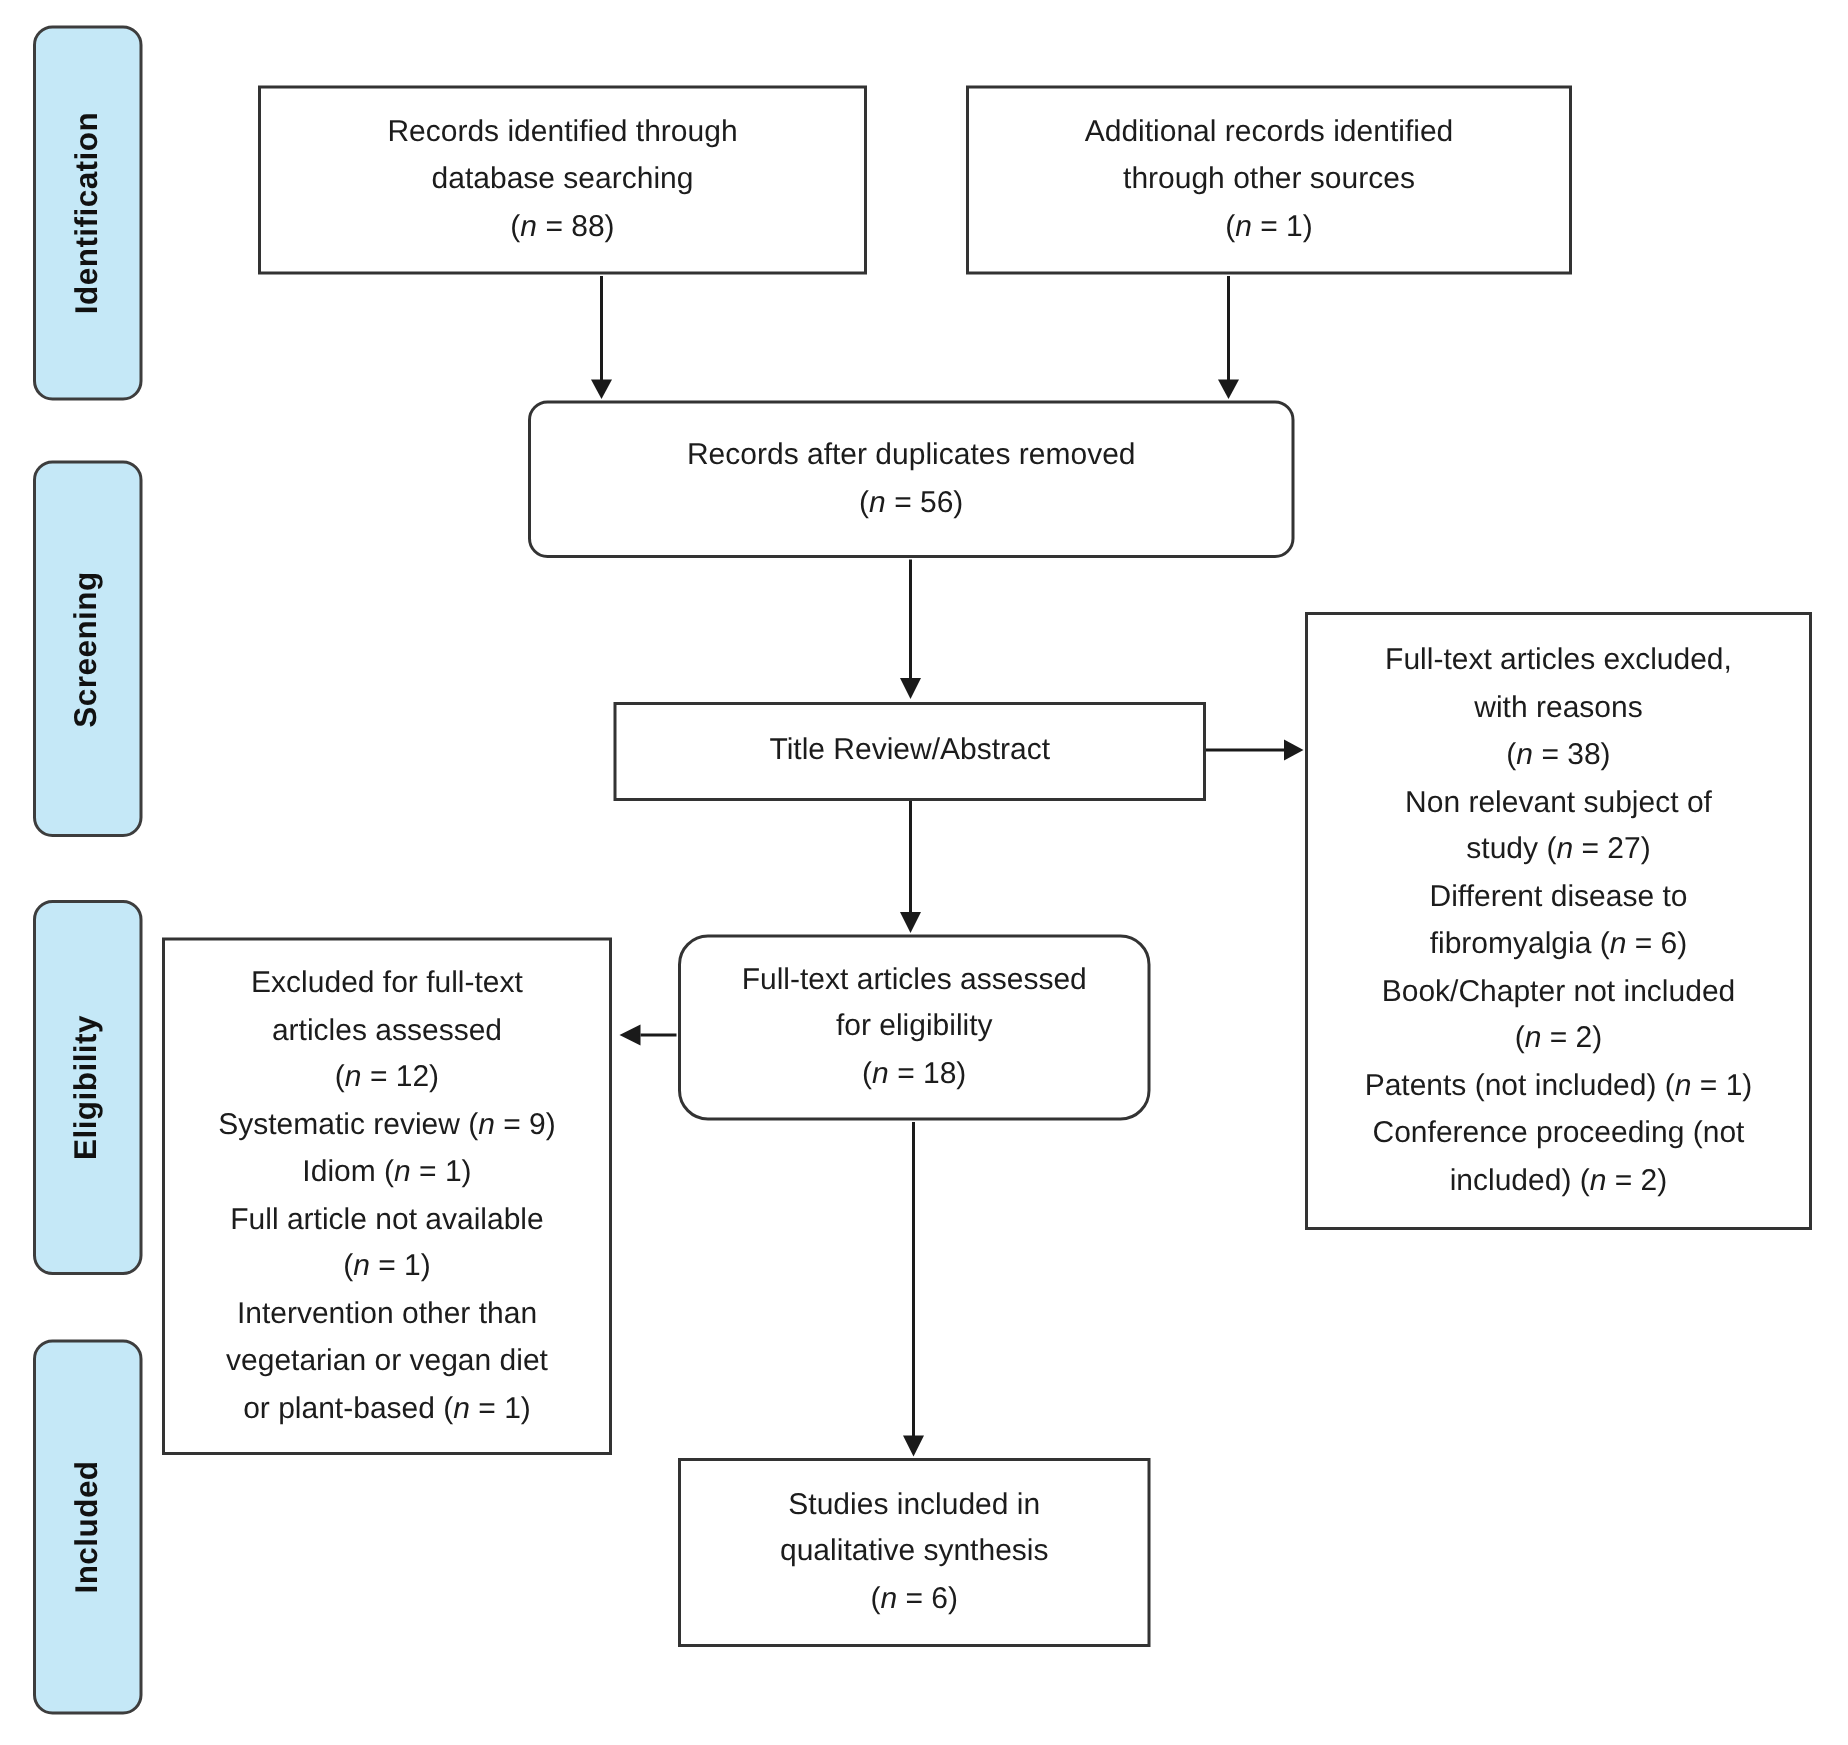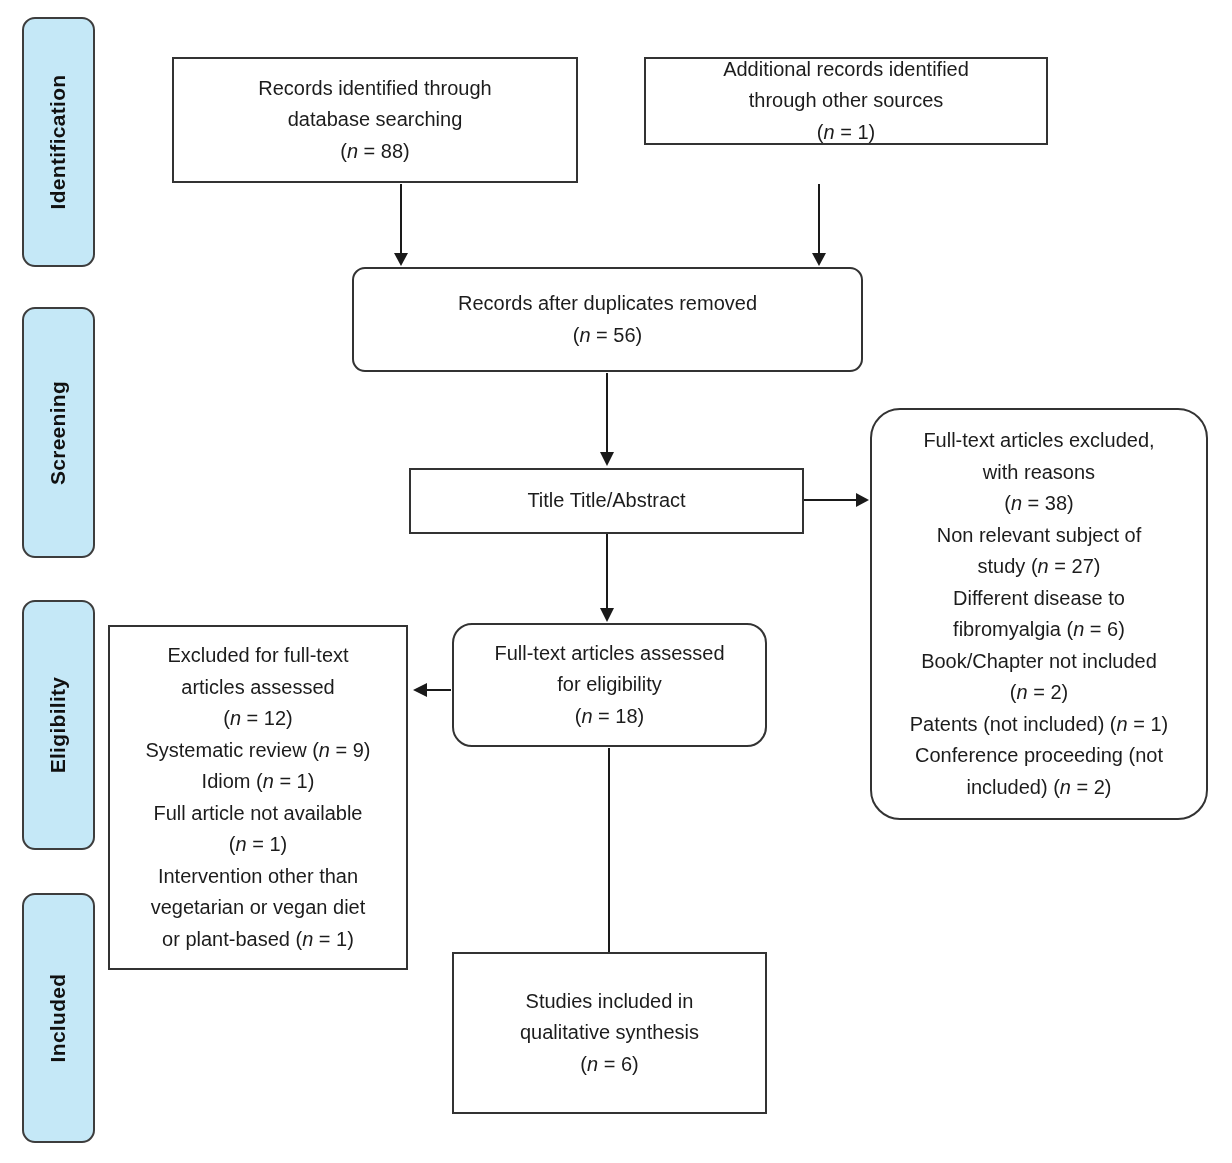--- a/index.html
+++ b/index.html
@@ -114,36 +114,36 @@
   <div class="stage" style="top:893px; height:250px;">
     <span class="stage-text">Included</span>
   </div>
 
   <div class="box" style="left:172px; top:57px; width:406px; height:126px;">
     <div class="box-text">Records identified through
 database searching
 (<i>n</i> = 88)</div>
   </div>
 
-  <div class="box" style="left:644px; top:57px; width:404px; height:88px;">
+  <div class="box" style="left:644px; top:57px; width:404px; height:126px;">
     <div class="box-text">Additional records identified
 through other sources
 (<i>n</i> = 1)</div>
   </div>
 
   <div class="box" style="left:352px; top:267px; width:511px; height:105px;border-radius:13px;">
     <div class="box-text">Records after duplicates removed
 (<i>n</i> = 56)</div>
   </div>
 
   <div class="box" style="left:409px; top:468px; width:395px; height:66px;">
-    <div class="box-text">Title Title/Abstract</div>
+    <div class="box-text">Title Review/Abstract</div>
   </div>
 
-  <div class="box" style="left:870px; top:408px; width:338px; height:412px;border-radius:30px;">
+  <div class="box" style="left:870px; top:408px; width:338px; height:412px;">
     <div class="box-text">Full-text articles excluded,
 with reasons
 (<i>n</i> = 38)
 Non relevant subject of
 study (<i>n</i> = 27)
 Different disease to
 fibromyalgia (<i>n</i> = 6)
 Book/Chapter not included
 (<i>n</i> = 2)
 Patents (not included) (<i>n</i> = 1)
@@ -163,19 +163,19 @@
 (<i>n</i> = 12)
 Systematic review (<i>n</i> = 9)
 Idiom (<i>n</i> = 1)
 Full article not available
 (<i>n</i> = 1)
 Intervention other than
 vegetarian or vegan diet
 or plant-based (<i>n</i> = 1)</div>
   </div>
 
-  <div class="box" style="left:452px; top:952px; width:315px; height:162px;">
+  <div class="box" style="left:452px; top:972px; width:315px; height:126px;">
     <div class="box-text">Studies included in
 qualitative synthesis
 (<i>n</i> = 6)</div>
   </div>
 
 </div>
 
 </body></html>

